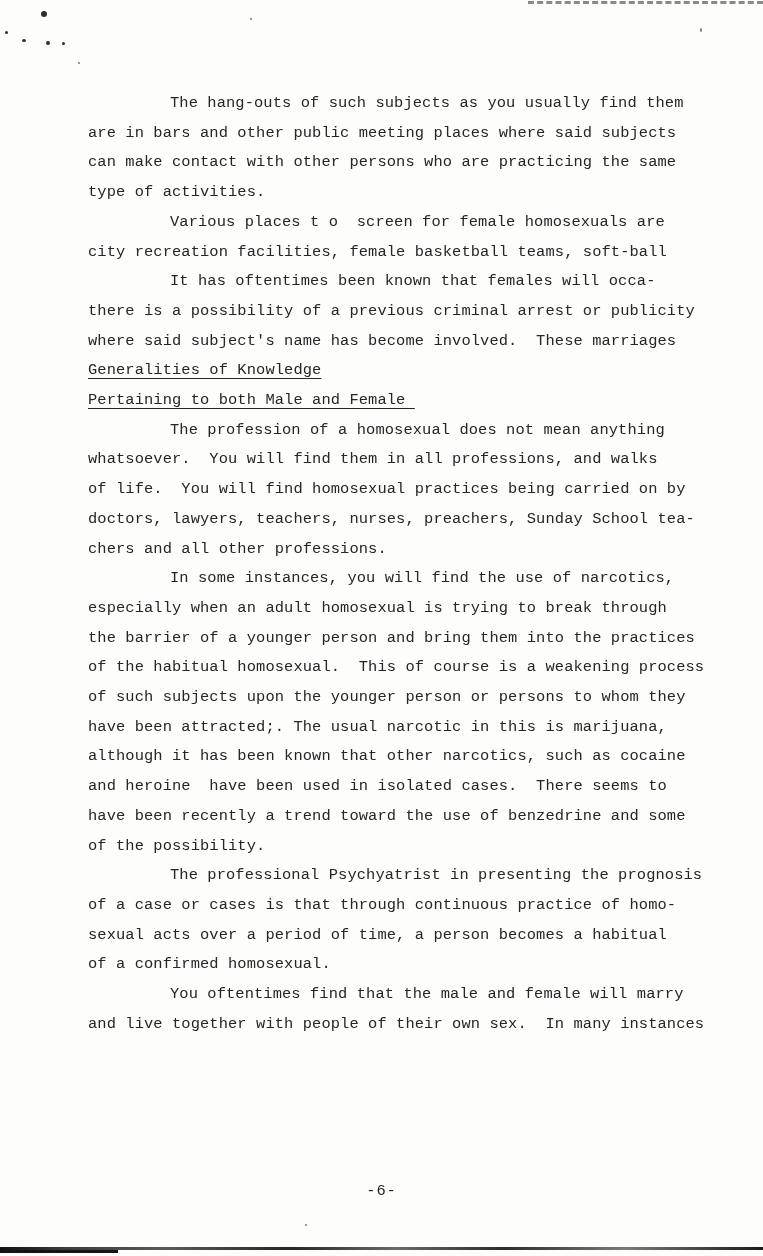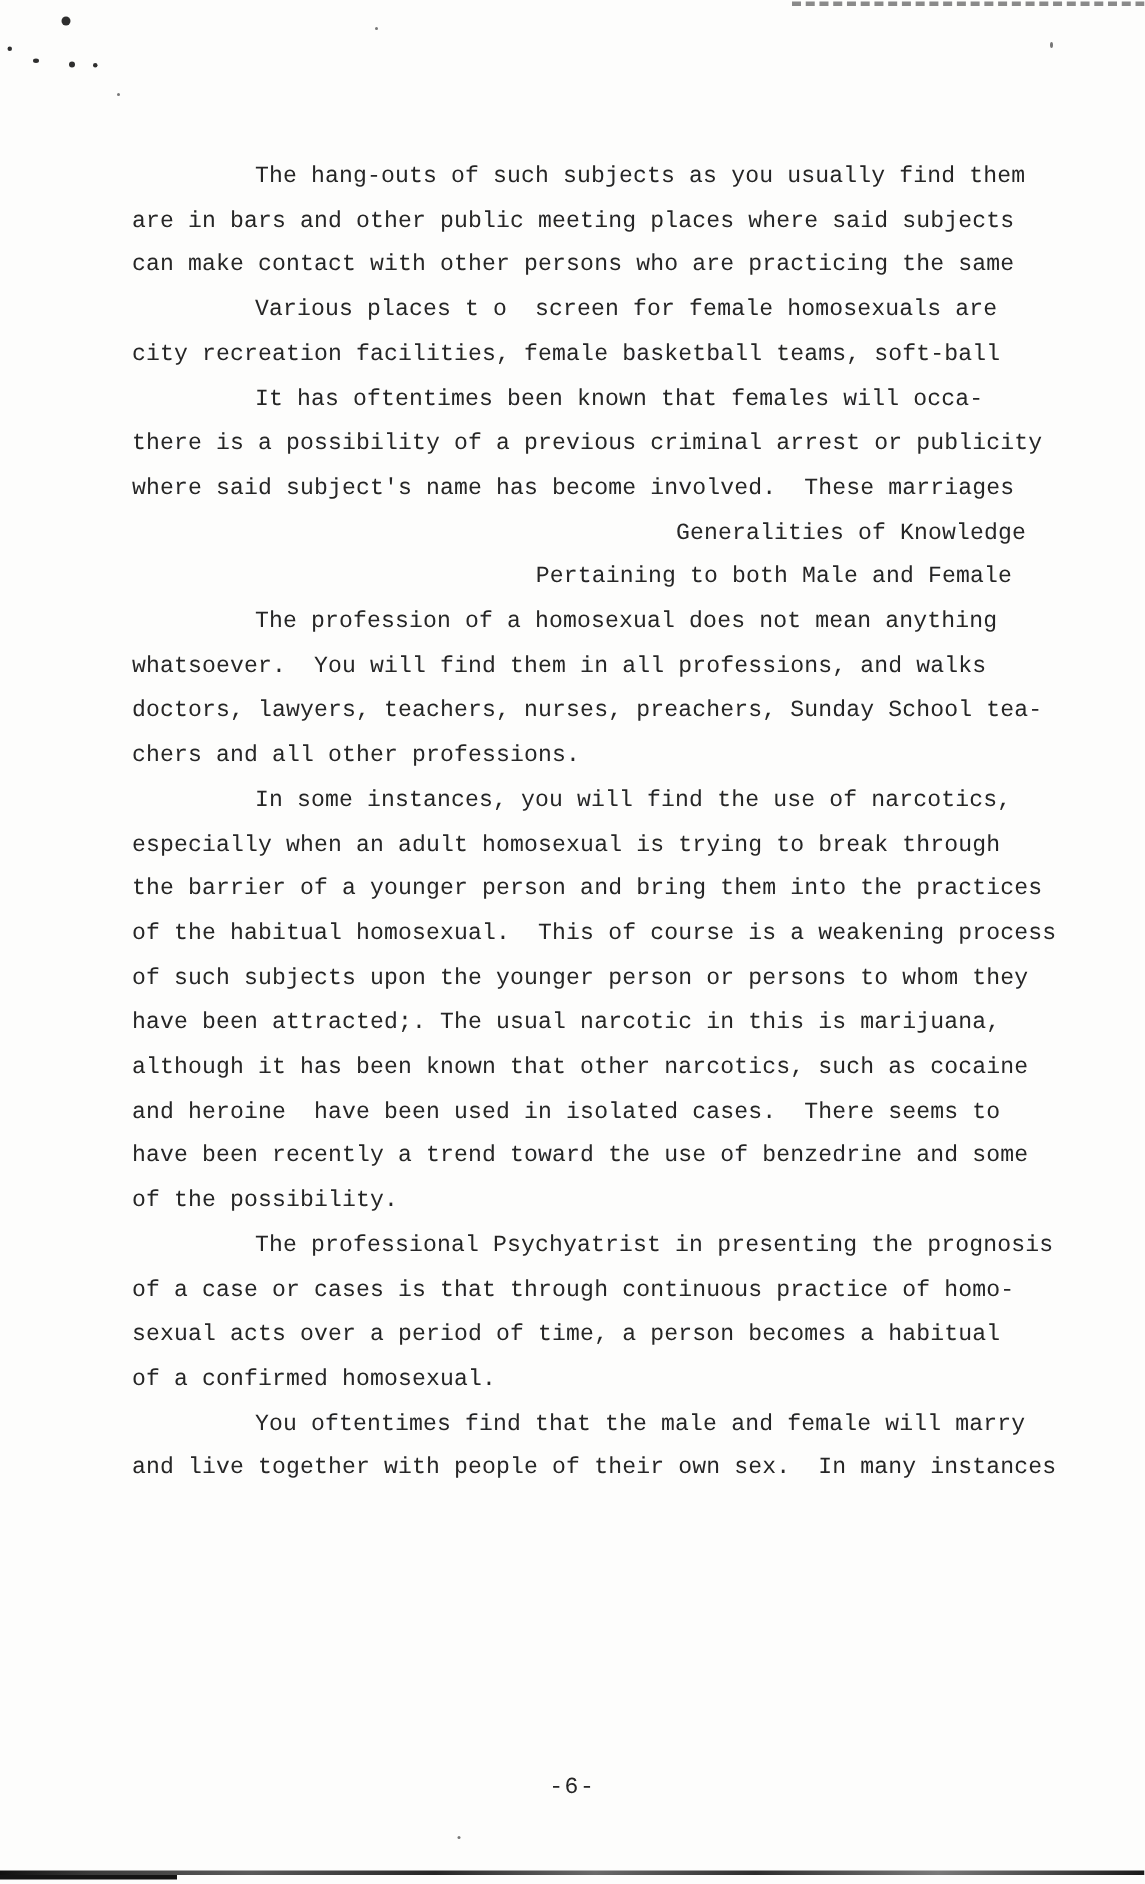--- a/index.html
+++ b/index.html
@@ -11,34 +11,35 @@
     height: 1256px;
     position: relative;
     background: #fdfdfc;
     overflow: hidden;
     font-family: "Liberation Mono", "DejaVu Sans Mono", monospace;
     color: #262626;
   }
   .doc {
     position: absolute;
     left: 88px;
-    top: 103px;
+    top: 89px;
     width: 596px;
     font-size: 15.4px;
     line-height: 29.7px;
   }
   .line {
     white-space: pre;
     letter-spacing: 0.1px;
   }
   .line.indent {
     padding-left: 82px;
   }
   .heading {
-    text-align: right;
+    text-align: left;
+    text-decoration: underline;
     text-underline-offset: 4px;
     white-space: pre;
     letter-spacing: 0.1px;
   }
   .pagenum {
     position: absolute;
     left: 0;
     right: 0;
     top: 1182px;
     text-align: center;
@@ -93,29 +94,31 @@
   <div class="speck" style="left:62px; top:42px; width:3px; height:3px;"></div>
   <div class="speck faint" style="left:250px; top:18px; width:2px; height:2px;"></div>
   <div class="speck faint" style="left:700px; top:28px; width:2px; height:4px;"></div>
   <div class="speck faint" style="left:78px; top:62px; width:2px; height:2px;"></div>
   <div class="speck faint" style="left:305px; top:1224px; width:2px; height:2px;"></div>
 
   <main class="doc">
       <div class="line indent">The hang-outs of such subjects as you usually find them</div>
       <div class="line">are in bars and other public meeting places where said subjects</div>
       <div class="line">can make contact with other persons who are practicing the same</div>
+      <div class="line">type of activities.</div>
       <div class="line indent">Various places t o  screen for female homosexuals are</div>
       <div class="line">city recreation facilities, female basketball teams, soft-ball</div>
       <div class="line indent">It has oftentimes been known that females will occa-</div>
       <div class="line">there is a possibility of a previous criminal arrest or publicity</div>
       <div class="line">where said subject's name has become involved.  These marriages</div>
       <div class="heading">Generalities of Knowledge</div>
       <div class="heading">Pertaining to both Male and Female </div>
       <div class="line indent">The profession of a homosexual does not mean anything</div>
       <div class="line">whatsoever.  You will find them in all professions, and walks</div>
+      <div class="line">of life.  You will find homosexual practices being carried on by</div>
       <div class="line">doctors, lawyers, teachers, nurses, preachers, Sunday School tea-</div>
       <div class="line">chers and all other professions.</div>
       <div class="line indent">In some instances, you will find the use of narcotics,</div>
       <div class="line">especially when an adult homosexual is trying to break through</div>
       <div class="line">the barrier of a younger person and bring them into the practices</div>
       <div class="line">of the habitual homosexual.  This of course is a weakening process</div>
       <div class="line">of such subjects upon the younger person or persons to whom they</div>
       <div class="line">have been attracted;. The usual narcotic in this is marijuana,</div>
       <div class="line">although it has been known that other narcotics, such as cocaine</div>
       <div class="line">and heroine  have been used in isolated cases.  There seems to</div>

